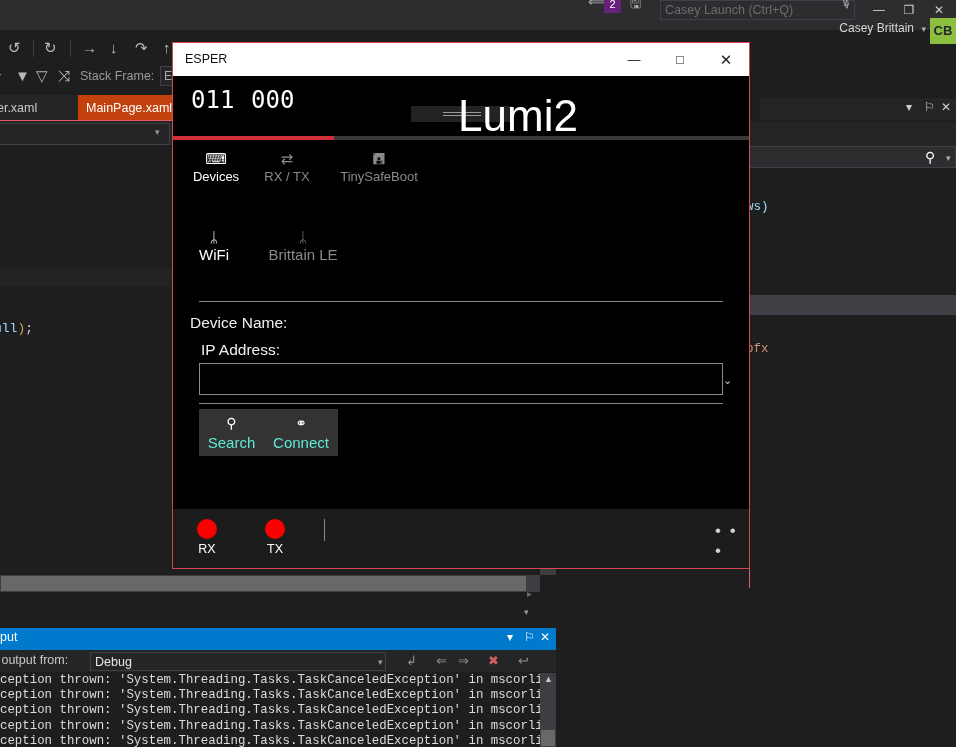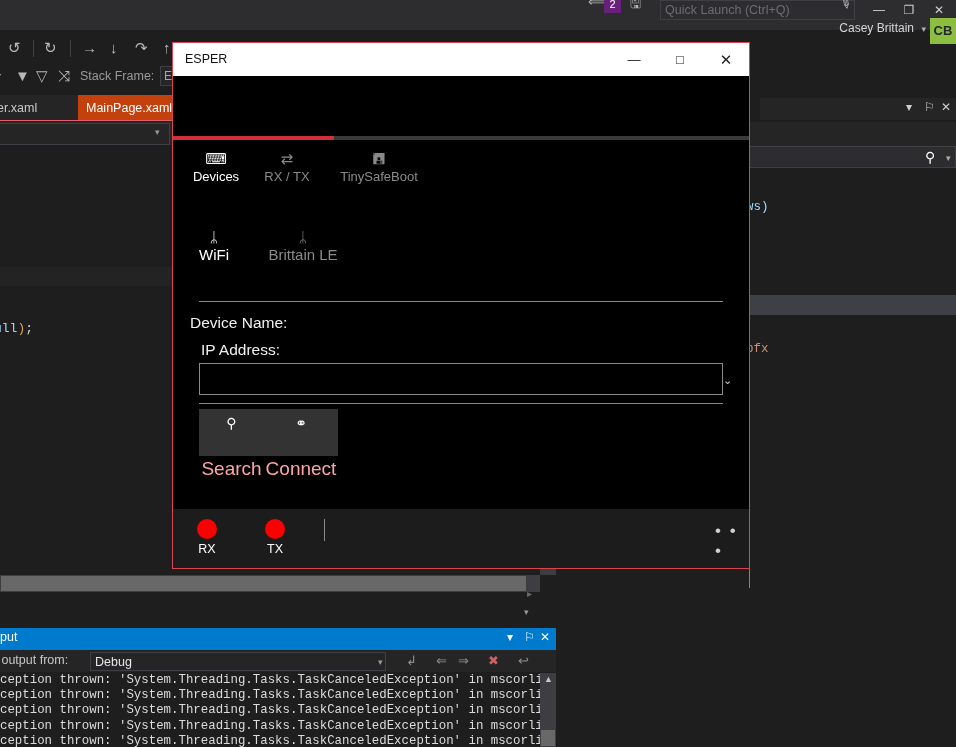--- a/index.html
+++ b/index.html
@@ -159,38 +159,38 @@
   .esp-field-label{position:absolute;color:#f0f0f0;font-size:15.5px;}
   .esp-combo{
     position:absolute;left:26px;width:524px;height:32px;
     border:1px solid #8a8a8a;background:#000000;box-sizing:border-box;
   }
   .esp-combo-caret{position:absolute;left:523px;top:10px;color:#cfcfcf;font-size:11px;}
 
   .esp-actions{position:absolute;left:26px;top:268px;width:139px;height:47px;background:#333333;}
   .esp-action{position:absolute;top:0;text-align:center;}
   .esp-action .ico{display:block;color:#ffffff;font-size:14px;height:20px;line-height:20px;}
-  .esp-action .lbl{display:block;color:#fca5a5;font-size:19px;line-height:20px;margin-top:26px;}
+  .esp-action .lbl{display:block;color:#5eead4;font-size:15px;line-height:20px;}
 
   .esp-status{position:absolute;left:0;top:466px;width:576px;height:59px;background:#1c1c1c;}
   .esp-led{position:absolute;top:10px;width:20px;height:20px;border-radius:50%;background:#fa0000;}
   .esp-led-lbl{position:absolute;top:33px;color:#ffffff;font-size:12.5px;text-align:center;width:40px;}
   .esp-caret{position:absolute;left:151px;top:10px;width:1px;height:22px;background:#8a8a8a;}
   .esp-more{position:absolute;left:542px;top:12px;color:#d0d0d0;font-size:17px;letter-spacing:2px;}
 </style>
 </head>
 <body>
 
 <div id="vs-root">
 
   <div class="vs-titlebar">
     <span class="vs-backarrow">⟸</span>
     <span class="vs-badge">2</span>
     <span class="vs-saveicon">🖫</span>
-    <div class="vs-quicklaunch">Quick Launch (Ctrl+Q)</div>
+    <div class="vs-quicklaunch">Casey Launch (Ctrl+Q)</div>
     <span class="vs-pen">✎</span>
     <span class="vs-win-btn" style="left:866px">—</span>
     <span class="vs-win-btn" style="left:896px">❐</span>
     <span class="vs-win-btn" style="left:926px">✕</span>
 
     <span class="vs-account">Casey Brittain</span>
     <span class="vs-account-caret">▾</span>
     <span class="vs-avatar">CB</span>
   </div>
 
@@ -293,20 +293,29 @@
 
 <div id="esper">
 
   <div class="esp-title">
     <span class="esp-title-text">ESPER</span>
     <span class="esp-tbtn" style="left:438px">—</span>
     <span class="esp-tbtn" style="left:484px">□</span>
     <span class="esp-tbtn close" style="left:530px">✕</span>
   </div>
 
+  <div class="esp-head">
+    <span class="esp-counter" style="left:18px">011</span>
+    <span class="esp-counter" style="left:78px">000</span>
+    <div class="esp-grip">
+      <i style="top:6px"></i>
+        <i style="top:9px"></i>
+    </div>
+    <div class="esp-brand">Lumi2</div>
+  </div>
 
   <div class="esp-progress-track">
     <div class="esp-progress-bar" id="esp-bar" style="width: 161px; background: rgb(210, 47, 61);"></div>
     <div class="esp-progress-rest" id="esp-bar-rest" style="left: 161px; width: 415px; background: rgb(58, 58, 58);"></div>
   </div>
 
   <div class="esp-body">
 
     <div class="esp-tabs">
       <div class="esp-tab active" style="left:10px;top:8px;width:66px">

